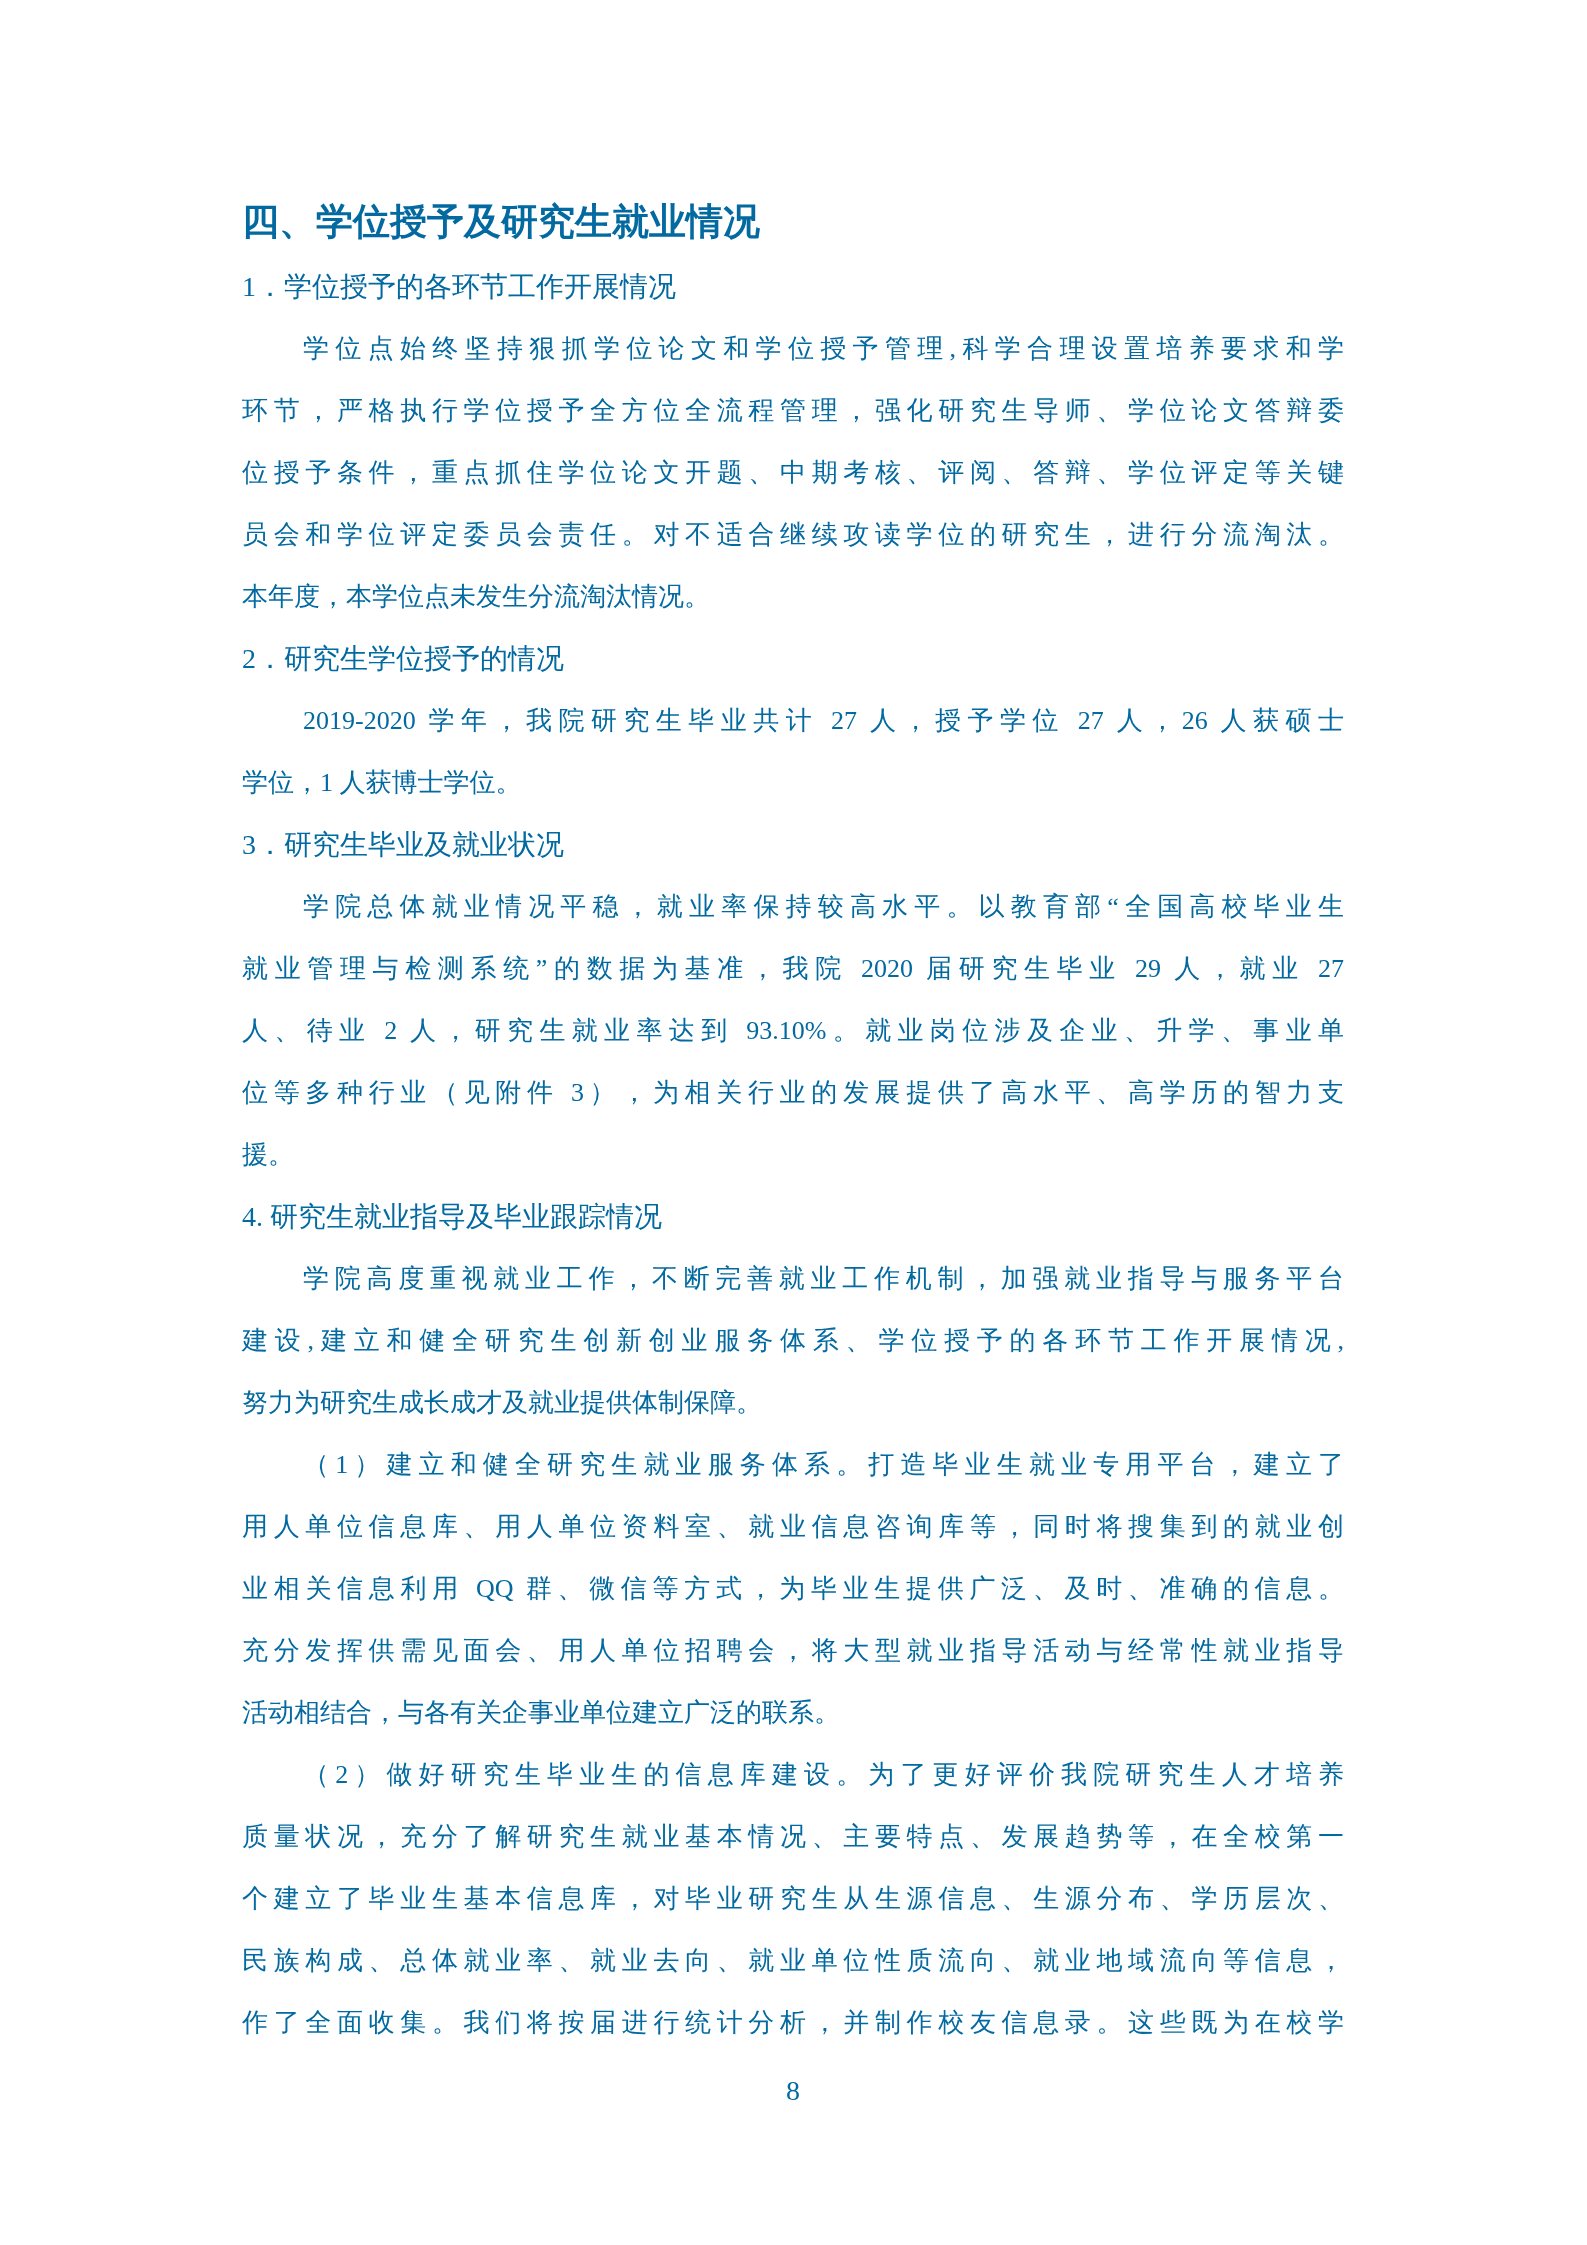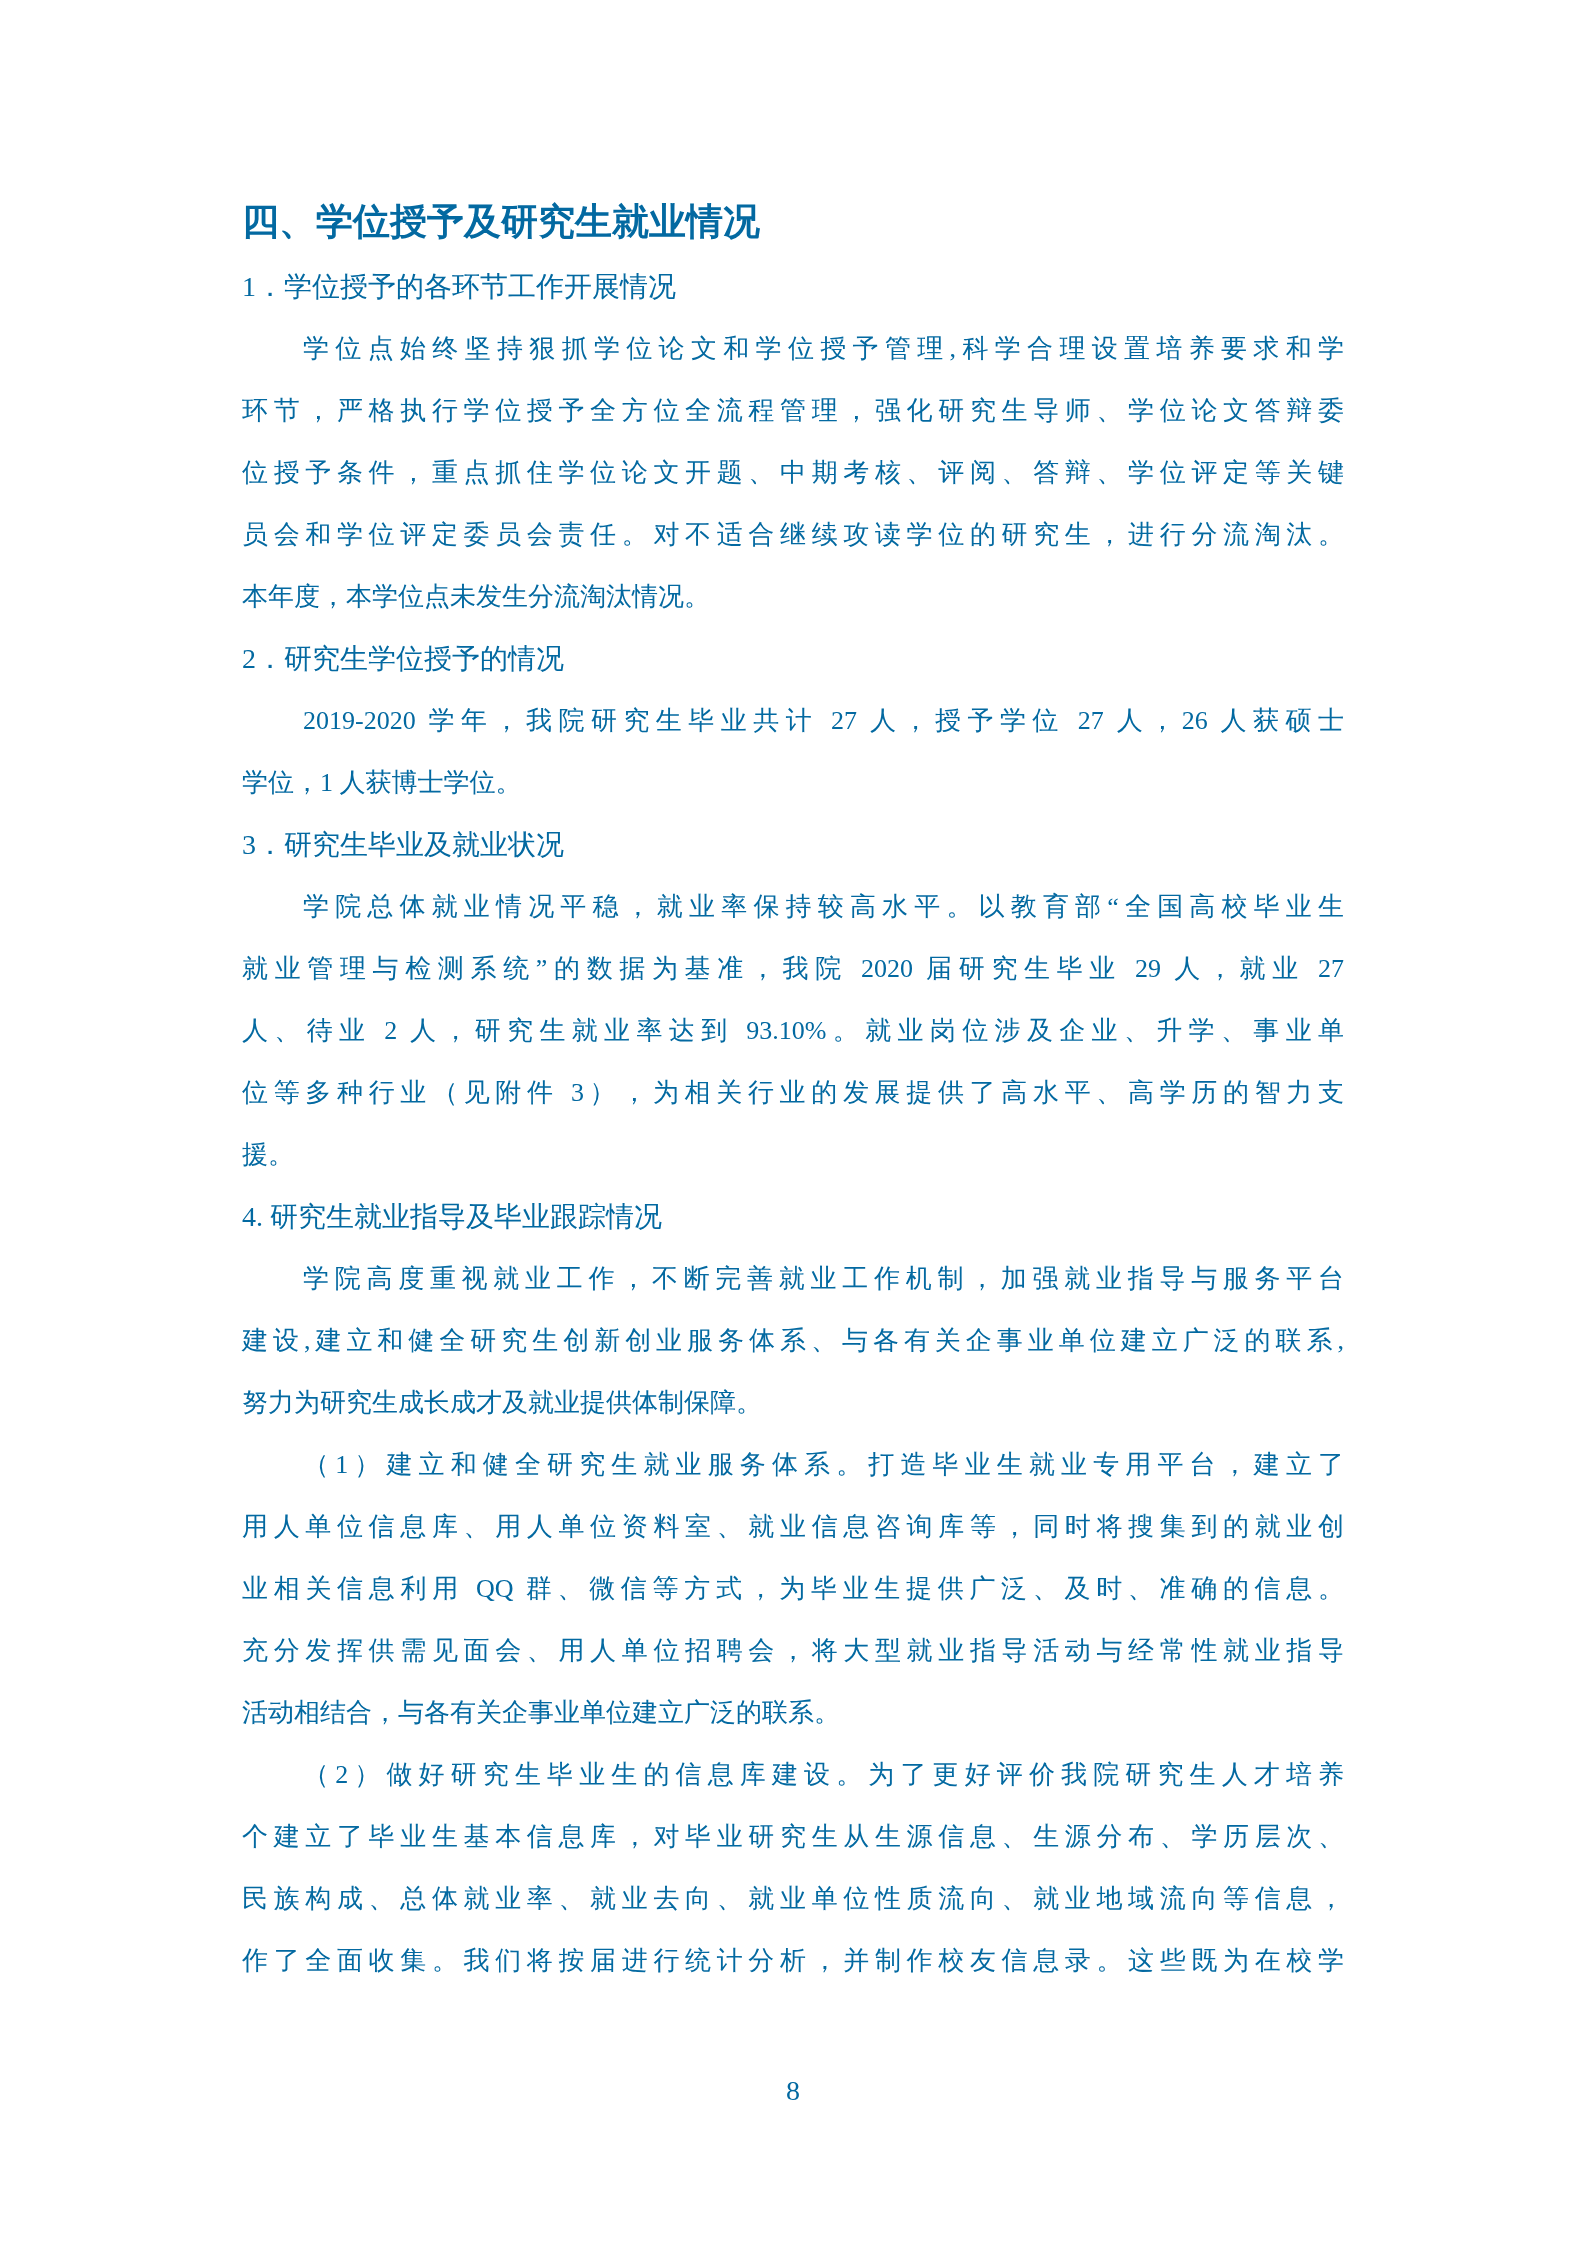--- a/index.html
+++ b/index.html
@@ -71,26 +71,27 @@
       <div class="bline just ind">2019-2020 学年，我院研究生毕业共计 27 人，授予学位 27 人，26 人获硕士</div>
       <div class="bline">学位，1 人获博士学位。</div>
       <div class="item">3．研究生毕业及就业状况</div>
       <div class="bline just ind">学院总体就业情况平稳，就业率保持较高水平。以教育部“全国高校毕业生</div>
       <div class="bline just">就业管理与检测系统”的数据为基准，我院 2020 届研究生毕业 29 人，就业 27</div>
       <div class="bline just">人、待业 2 人，研究生就业率达到 93.10%。就业岗位涉及企业、升学、事业单</div>
       <div class="bline just">位等多种行业（见附件 3），为相关行业的发展提供了高水平、高学历的智力支</div>
       <div class="bline">援。</div>
       <div class="item">4. 研究生就业指导及毕业跟踪情况</div>
       <div class="bline just ind">学院高度重视就业工作，不断完善就业工作机制，加强就业指导与服务平台</div>
-      <div class="bline just">建设,建立和健全研究生创新创业服务体系、与各有关企事业单位建立广泛的联系,</div>
+      <div class="bline just">建设,建立和健全研究生创新创业服务体系、学位授予的各环节工作开展情况,</div>
       <div class="bline">努力为研究生成长成才及就业提供体制保障。</div>
       <div class="bline just ind">（1）建立和健全研究生就业服务体系。打造毕业生就业专用平台，建立了</div>
       <div class="bline just">用人单位信息库、用人单位资料室、就业信息咨询库等，同时将搜集到的就业创</div>
       <div class="bline just">业相关信息利用 QQ 群、微信等方式，为毕业生提供广泛、及时、准确的信息。</div>
       <div class="bline just">充分发挥供需见面会、用人单位招聘会，将大型就业指导活动与经常性就业指导</div>
       <div class="bline">活动相结合，与各有关企事业单位建立广泛的联系。</div>
       <div class="bline just ind">（2）做好研究生毕业生的信息库建设。为了更好评价我院研究生人才培养</div>
+      <div class="bline just">质量状况，充分了解研究生就业基本情况、主要特点、发展趋势等，在全校第一</div>
       <div class="bline just">个建立了毕业生基本信息库，对毕业研究生从生源信息、生源分布、学历层次、</div>
       <div class="bline just">民族构成、总体就业率、就业去向、就业单位性质流向、就业地域流向等信息，</div>
       <div class="bline just">作了全面收集。我们将按届进行统计分析，并制作校友信息录。这些既为在校学</div>
     </div>
   <div class="footer">8</div>
 </div>
 
 </body></html>

